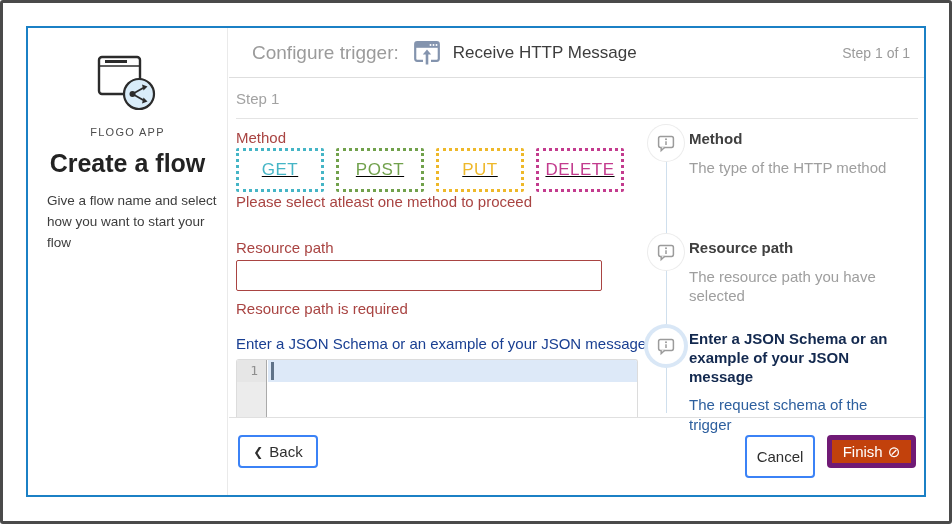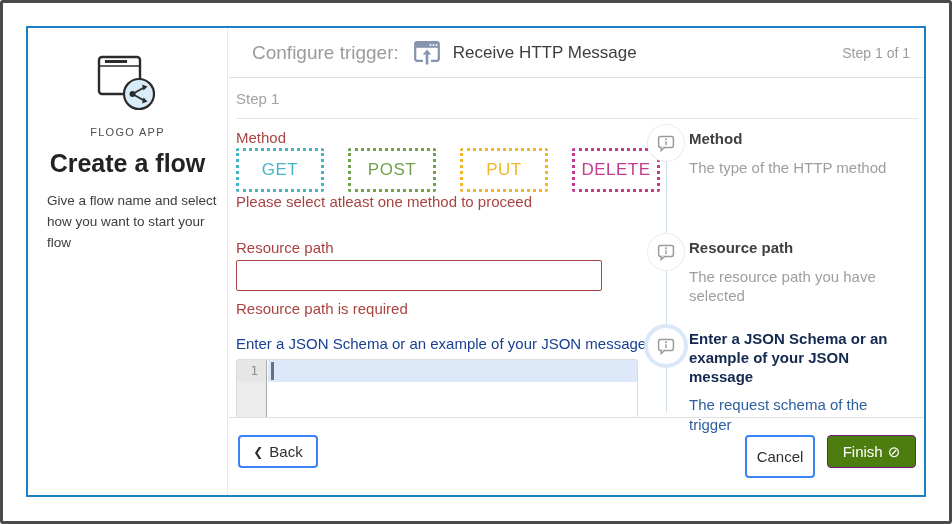--- a/index.html
+++ b/index.html
@@ -23,21 +23,21 @@
   .header .spacer { flex:1; }
   .header .stepind { font-size:14px; color:#9b9b9b; }
 
   .step-title { position:absolute; left:7px; top:62px; font-size:15px; color:#a2a2a2; }
   .step-divider { position:absolute; left:7px; right:6px; top:90px; height:1px; background:#e4e4e4; }
 
   .err-text { color:#a94442; font-size:15px; }
   .field-label { color:#a94442; font-size:15px; }
 
   .method-label { position:absolute; left:7px; top:101px; }
-  .method-row { position:absolute; left:7px; top:120px; display:flex; gap:24px; }
+  .method-row { position:absolute; left:7px; top:120px; display:flex; gap:12px;text-decoration:underline; }
   .method-btn { width:88px; height:44px; background:#fff; border:3px dotted #999; font-family:"Liberation Sans",sans-serif;
                 font-size:17px; letter-spacing:.5px; border-radius:2px; cursor:pointer; }
   .method-error { position:absolute; left:7px; top:165px; }
 
   .res-label { position:absolute; left:7px; top:211px; }
   .res-input { position:absolute; left:7px; top:232px; width:366px; height:31px; border:1px solid #a94442; border-radius:2px;
                background:#fff; padding:0 8px; font-size:14px; font-family:"Liberation Sans",sans-serif; }
   .res-error { position:absolute; left:7px; top:272px; }
 
   .json-label { position:absolute; left:7px; top:307px; font-size:15px; color:#193f92; }
@@ -63,21 +63,21 @@
   .e1 { top:97px; } .e2 { top:206px; } .e3 { top:300px; }
   .e3 .txt { padding-top:2px; }
 
   
   .footer-divider { position:absolute; left:0; right:0; top:389px; height:1px; background:#e0e0e0; }
   .btn { font-family:"Liberation Sans",sans-serif; font-size:15px; border-radius:4px; cursor:pointer; }
   .btn-plain { background:#fff; border:2px solid #3b82f6; color:#2f2f2f; }
   .back-btn { position:absolute; left:9px; top:407px; width:80px; height:33px; }
   .back-btn .chev { font-size:12px; margin-right:6px; position:relative; top:-1px; }
   .cancel-btn { position:absolute; left:516px; top:407px; width:70px; height:43px; }
-  .finish-btn { position:absolute; left:598px; top:407px; width:89px; height:33px; background:#4d7c0f; border:1px solid #701a75;
+  .finish-btn { position:absolute; left:598px; top:407px; width:89px; height:33px; background:#c2410c; border:5px solid #701a75;
                 color:#fff; cursor:not-allowed; }
   .finish-btn .noicon { margin-left:5px; }
 </style>
 </head>
 <body>
 
 <div class="frame">
   <div class="dialog">
 
     <div class="sidebar">

